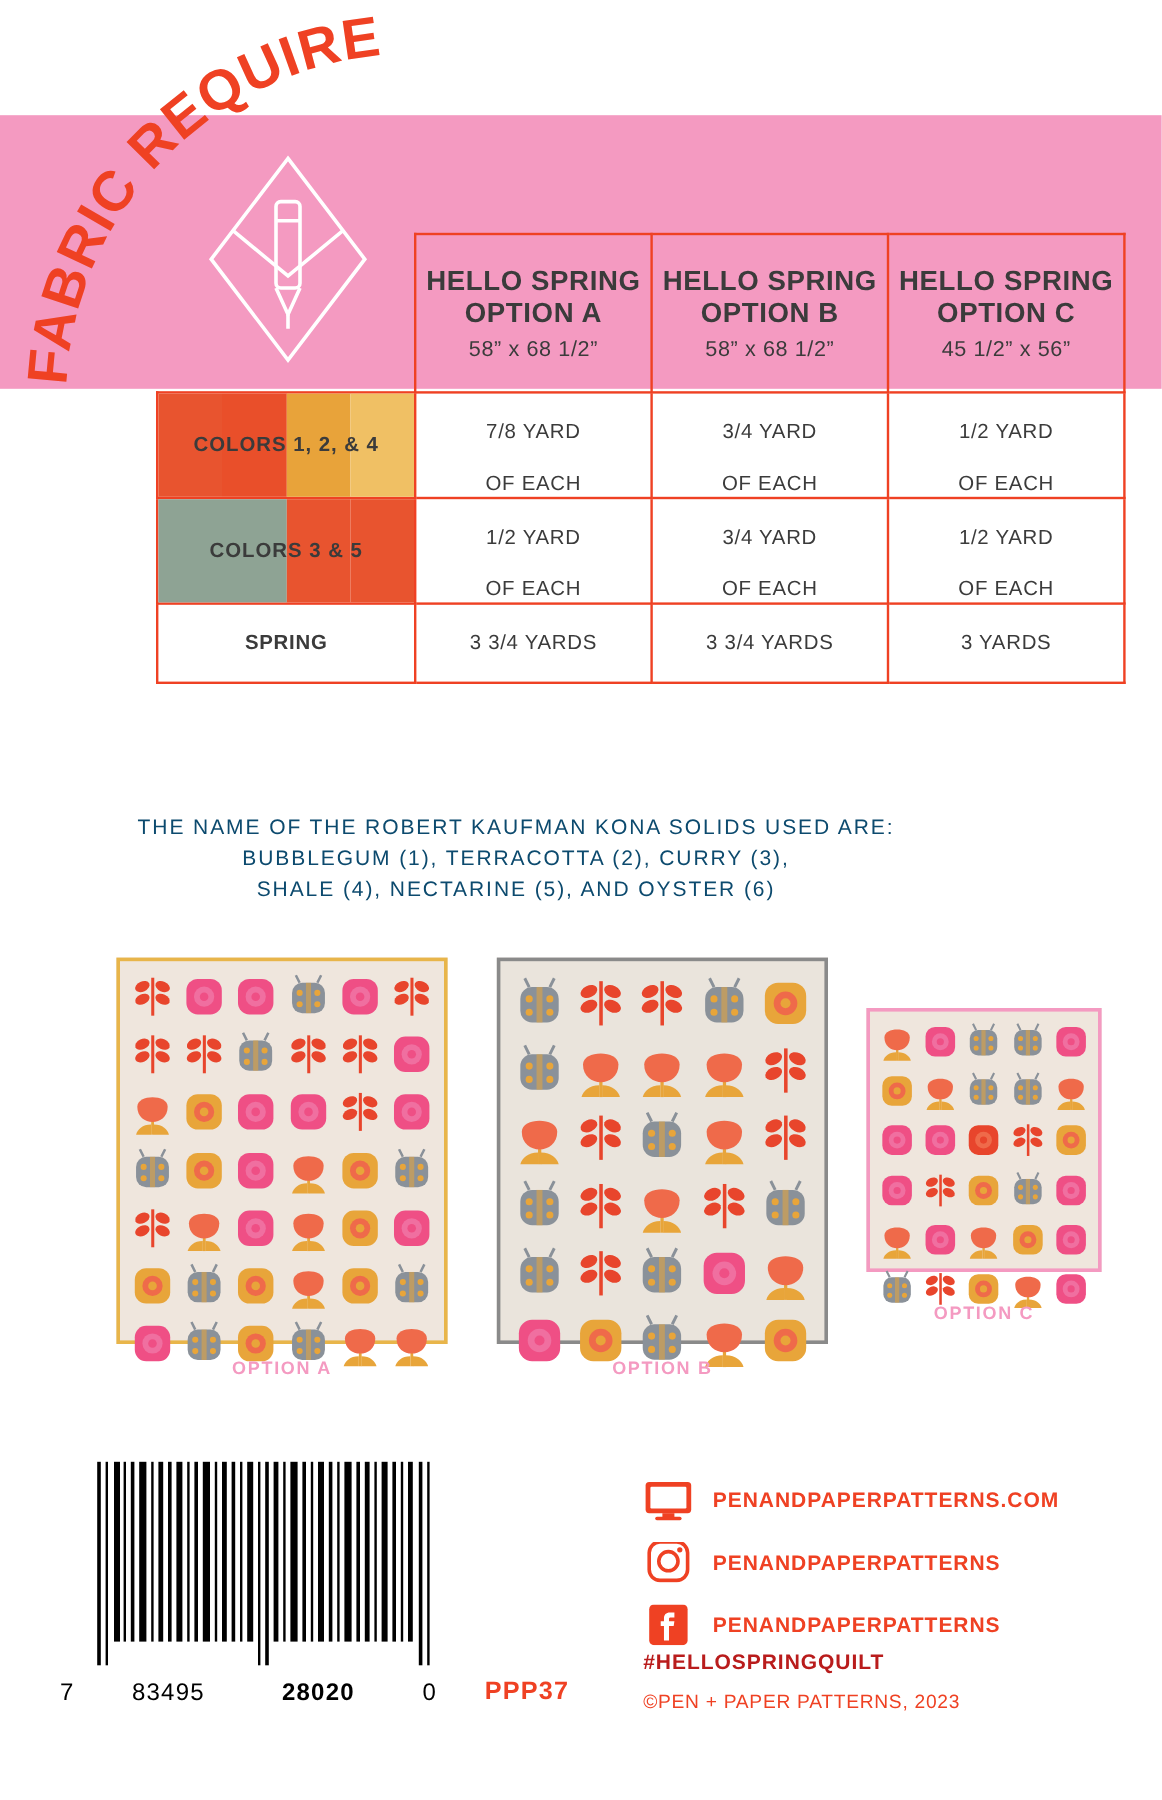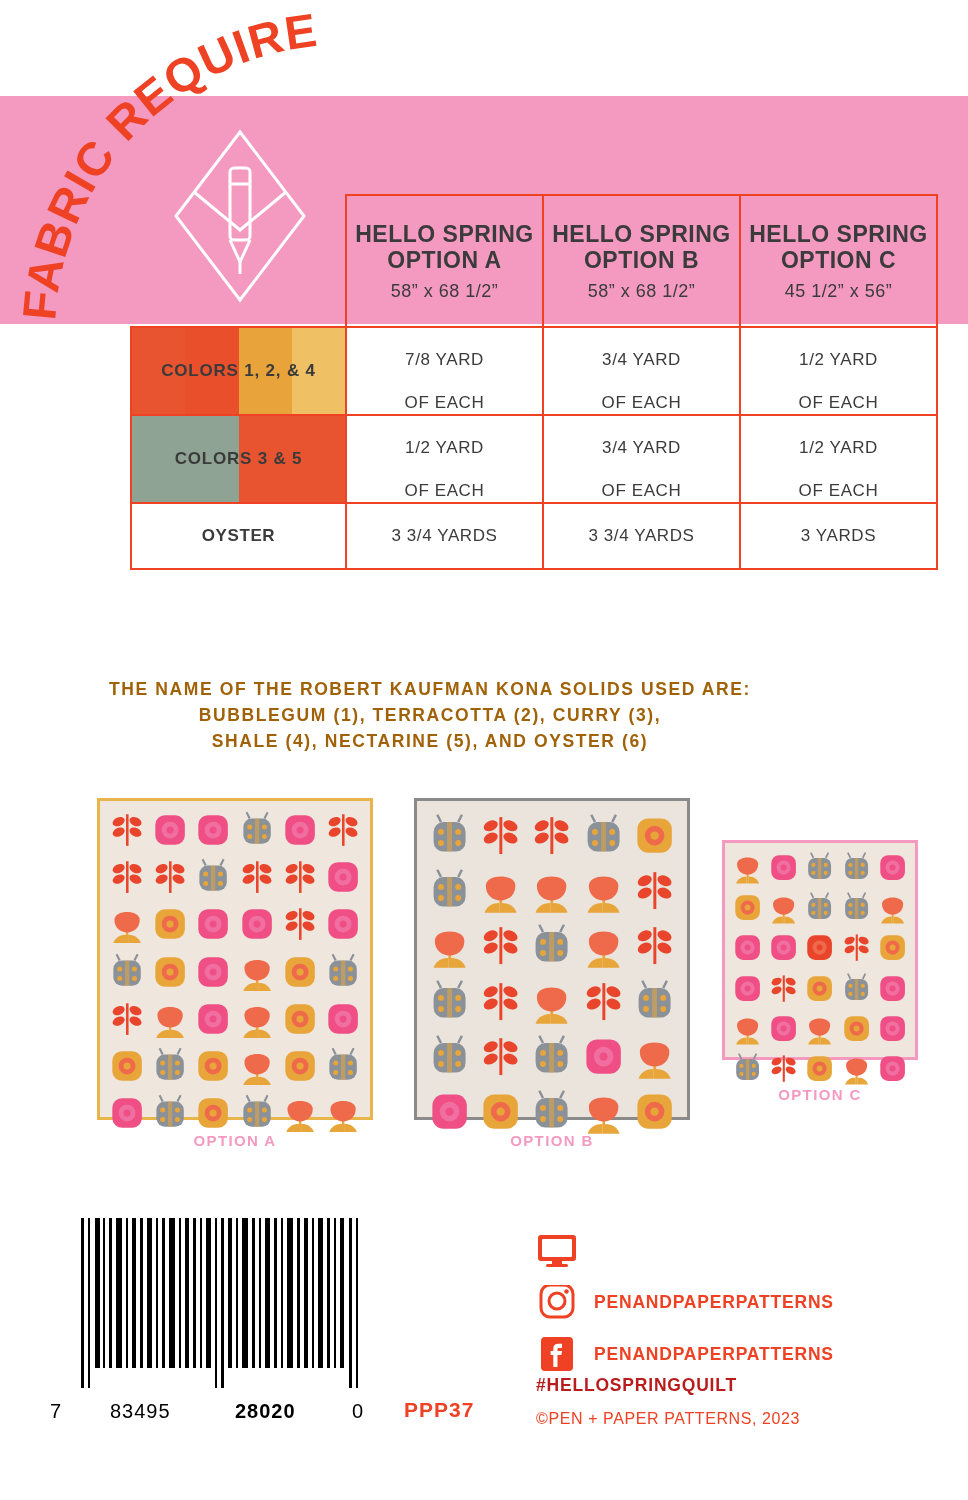--- a/index.html
+++ b/index.html
@@ -86,21 +86,21 @@
   }
   td.val{
     height:64px;font-size:17px;letter-spacing:0.8px;line-height:22px;
   }
   td.val .l2{display:block;margin-top:21px;}
   td.rowlabel .l2{display:block;line-height:22px;}
 
   
   .kona{
     position:absolute;left:0;top:676px;width:860px;text-align:center;
-    color:#a16207;font-size:17.5px;line-height:26px;letter-spacing:1.6px;font-weight:bold;
+    color:#0c4a6e;font-size:17.5px;line-height:26px;letter-spacing:1.6px;
   }
 
   
   .quilt{
     position:absolute;
     background:#efe9e2;
     box-sizing:border-box;
   }
   .quilt .grid{
     position:absolute;inset:0;display:grid;
@@ -235,21 +235,21 @@
         <span class="l2">OF EACH</span>
       </td>
       <td class="val">
         <span class="l2">1/2 YARD</span>
         <span class="l2">OF EACH</span>
       </td>
     </tr>
 
 
     <tr>
-      <td class="rowlabel">OYSTER</td>
+      <td class="rowlabel">SPRING</td>
       <td class="val">3 3/4 YARDS</td>
       <td class="val">3 3/4 YARDS</td>
       <td class="val">3 YARDS</td>
     </tr>
 
   </tbody>
 </table>
 </div>
 
 <div class="kona">
@@ -1107,20 +1107,21 @@
 <div class="contact">
   <div class="crow">
     <span class="ico">
       <svg viewBox="0 0 42 34" width="42" height="34">
         <rect x="2" y="2" width="38" height="26" rx="3" fill="#ef4123"></rect>
         <rect x="6" y="6" width="30" height="18" rx="1" fill="#ffffff"></rect>
         <rect x="16" y="28" width="10" height="4" fill="#ef4123"></rect>
         <rect x="10" y="31" width="22" height="3" rx="1.5" fill="#ef4123"></rect>
       </svg>
     </span>
+    <span class="txt">PENANDPAPERPATTERNS.COM</span>
   </div>
   <div class="crow">
     <span class="ico">
       <svg viewBox="0 0 42 34" width="42" height="34">
         <rect x="5" y="0" width="32" height="32" rx="9" fill="none" stroke="#ef4123" stroke-width="3"></rect>
         <circle cx="21" cy="16" r="8" fill="none" stroke="#ef4123" stroke-width="3"></circle>
         <circle cx="30.5" cy="6.5" r="2.2" fill="#ef4123"></circle>
       </svg>
     </span>
     <span class="txt">PENANDPAPERPATTERNS</span>

